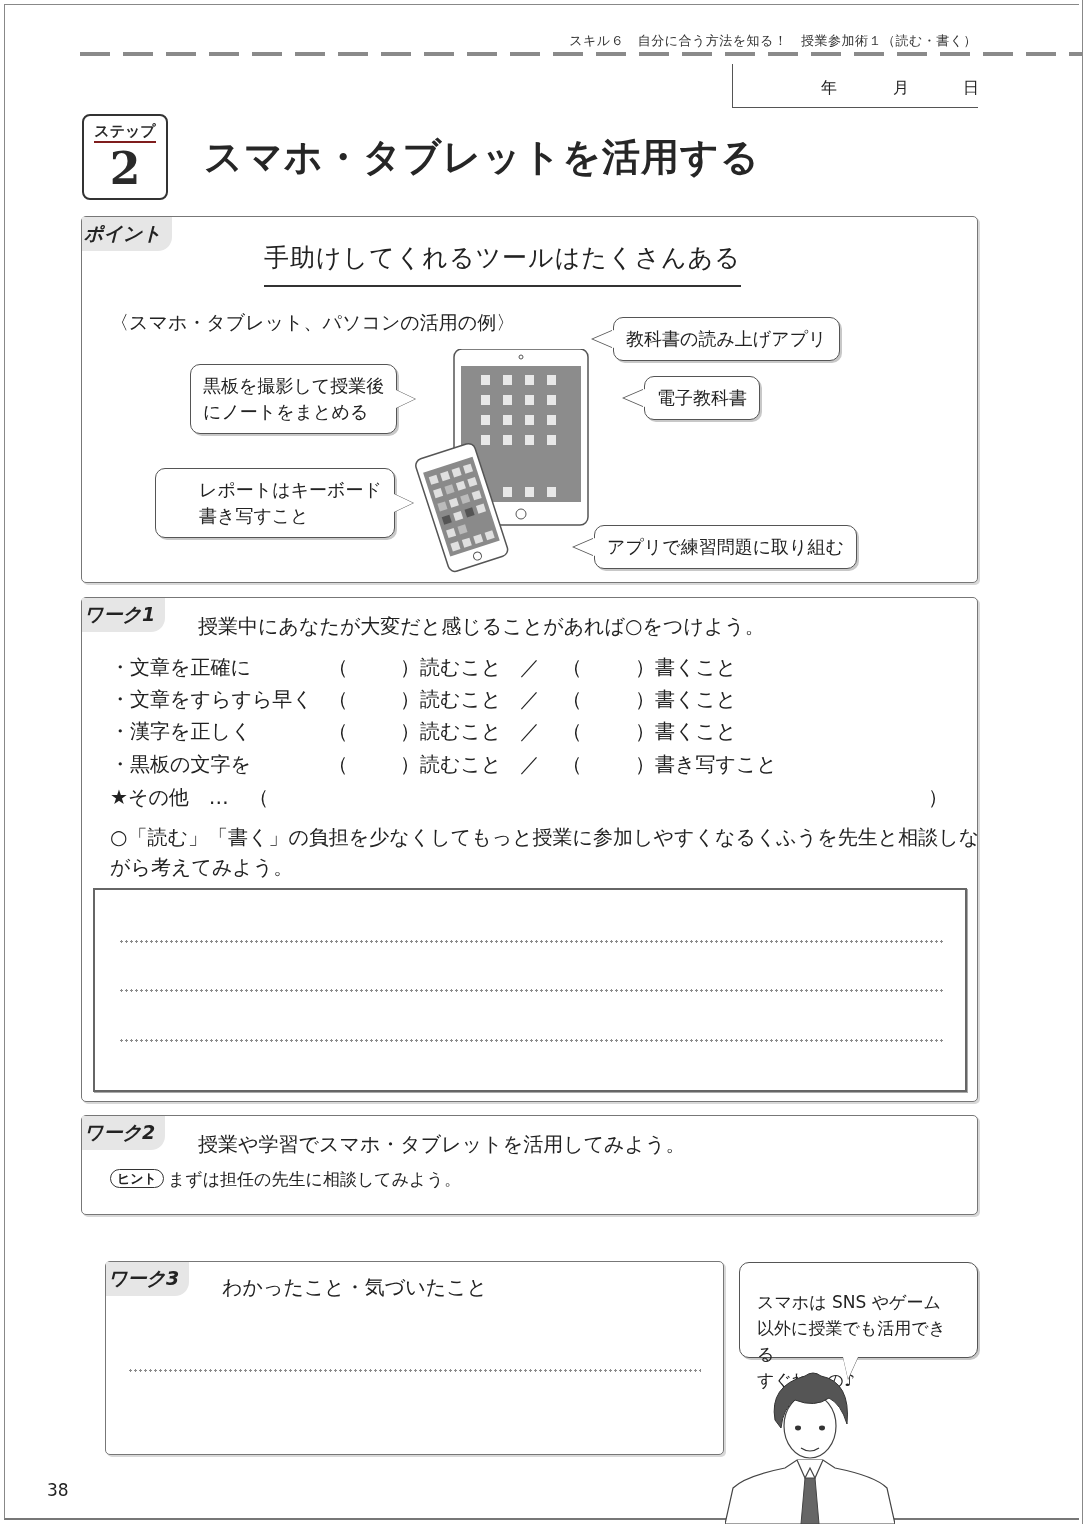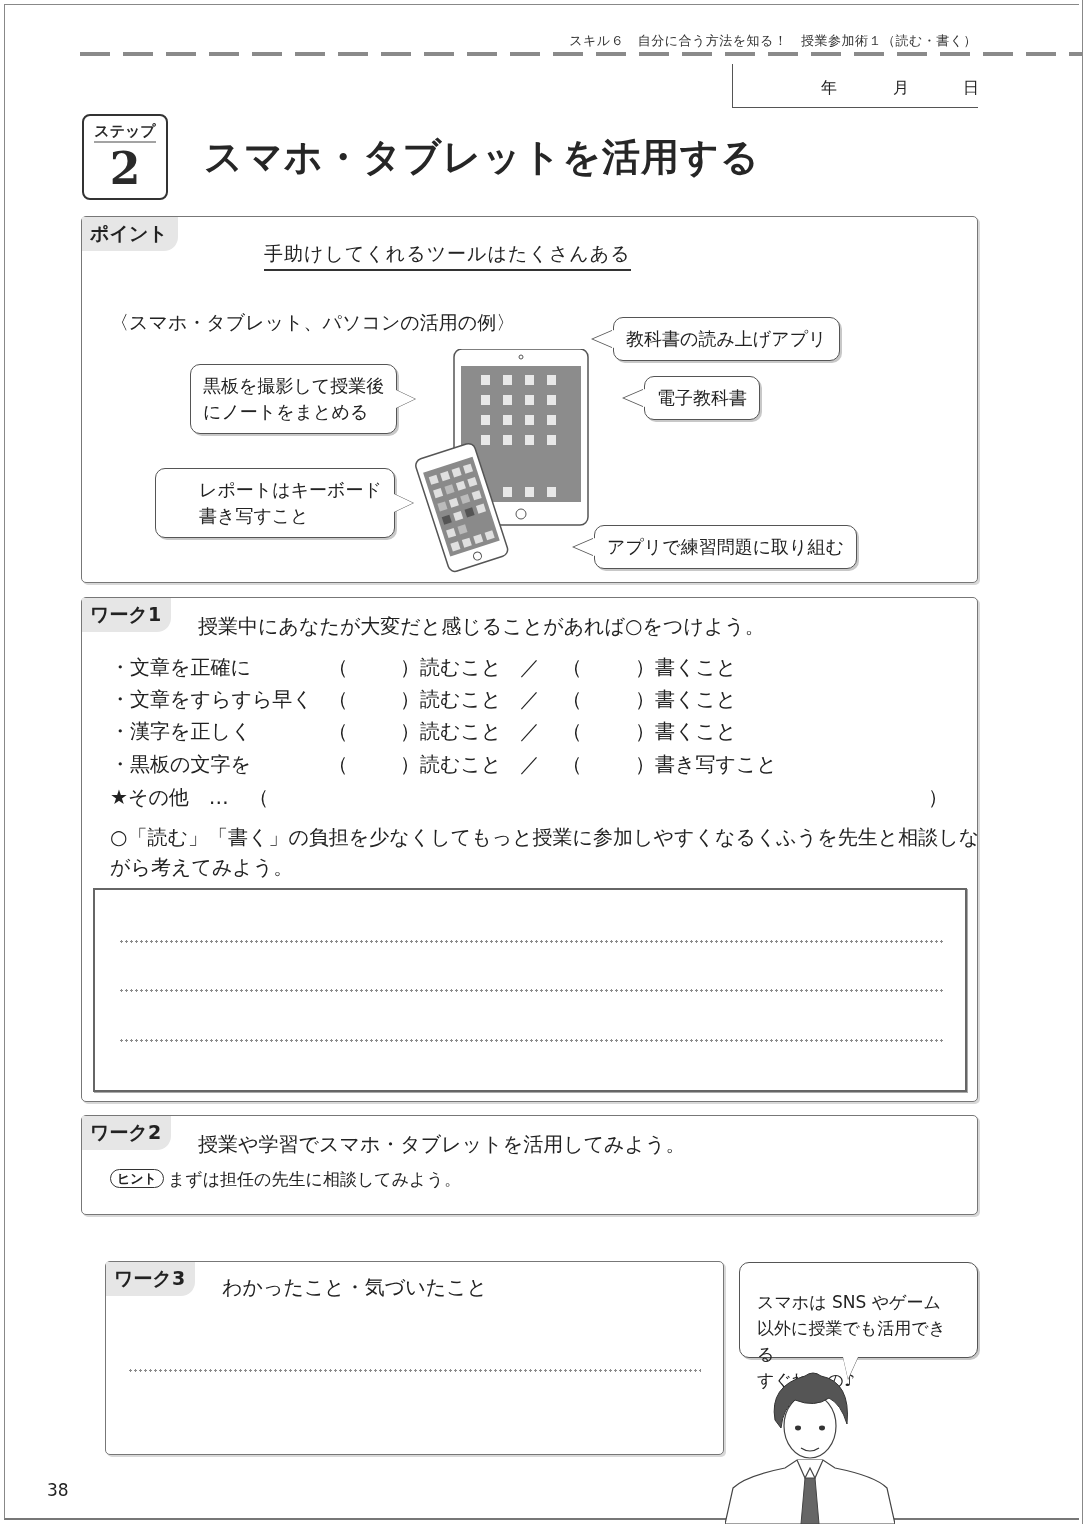--- a/index.html
+++ b/index.html
@@ -9,29 +9,29 @@
   .page-frame { position: absolute; left: 4px; top: 4px; width: 1075px; height: 1516px; border-left: 1px solid #888; border-top: 1px solid #888; border-bottom: 2px solid #777; }
   .page-frame-right { position: absolute; right: 0; top: 0; width: 1px; height: 1524px; background: #888; }
 
   .running-head { position: absolute; right: 106px; top: 32px; font-size: 13px; color: #333; letter-spacing: 0.5px; white-space: nowrap; }
   .dash-rule { position: absolute; left: 80px; top: 52px; width: 1003px; height: 4px;
     background: repeating-linear-gradient(to right, #8a8a8a 0 30px, transparent 30px 43px); }
   .date-box { position: absolute; left: 732px; top: 64px; width: 246px; height: 44px; border-left: 1px solid #555; border-bottom: 1px solid #555; }
   .date-box span { position: absolute; top: 14px; font-size: 16px; color: #222; }
 
   .step-badge { position: absolute; left: 82px; top: 114px; width: 86px; height: 86px; border: 2px solid #333; border-radius: 8px; text-align: center; }
-  .step-badge .lbl { display: block; font-size: 15px; font-weight: bold; margin-top: 5px; border-bottom: 2px solid #a3a3a3; margin-left: 10px; margin-right: 10px; line-height: 20px; }
+  .step-badge .lbl { display: block; font-size: 15px; font-weight: bold; margin-top: 5px; border-bottom: 2px solid #7f1d1d; margin-left: 10px; margin-right: 10px; line-height: 20px; }
   .step-badge .num { display: block; font-family: "DejaVu Serif", serif; font-size: 44px; font-weight: bold; line-height: 52px; }
   .page-title { position: absolute; left: 204px; top: 132px; font-size: 38px; font-weight: bold; color: #262626; letter-spacing: 1px; }
 
   .panel { position: absolute; border: 1.5px solid #777; border-radius: 5px; background: #fff; box-shadow: 2px 2px 0 #d8d8d8; }
-  .tab { position: absolute; left: 0; top: 0; background: #e6e6e6; border-bottom-right-radius: 14px; font-weight: bold; color: #222; padding: 4px 10px 4px 8px; font-size: 19px; }
+  .tab { position: absolute; left: 0; top: 0; background: #e6e6e6; border-bottom-right-radius: 14px; font-weight: bold; color: #222; padding: 4px 10px 4px 2px; font-size: 19px; font-style: italic; }
 
   .point-panel { left: 81px; top: 216px; width: 897px; height: 367px; }
-  .point-heading { position: absolute; left: 182px; top: 24px; font-size: 19px; color: #222; border-bottom: 2px solid #333; padding-bottom: 2px; letter-spacing: 1px; }
+  .point-heading { position: absolute; left: 182px; top: 24px; font-size: 25px; color: #222; border-bottom: 2px solid #333; padding-bottom: 11px; letter-spacing: 1px; }
   .examples-label { position: absolute; left: 28px; top: 93px; font-size: 19px; color: #222; }
 
   .bubble { position: absolute; border: 1.5px solid #555; border-radius: 10px; background: #fff; box-shadow: 2px 2px 0 #c8c8c8; font-size: 18px; color: #222; line-height: 26px; padding: 8px 12px; white-space: nowrap; }
   .tail-right::after, .tail-left::after { content: ""; position: absolute; top: 50%; width: 0; height: 0; border-top: 9px solid transparent; border-bottom: 9px solid transparent; transform: translateY(-50%); }
   .tail-right::after { right: -19px; border-left: 19px solid #fff; filter: drop-shadow(1.5px 0 0 #555); }
   .tail-left::after { left: -21px; border-right: 21px solid #fff; filter: drop-shadow(-1.5px 0 0 #555); }
 
   .devices { position: absolute; left: 330px; top: 132px; width: 180px; height: 230px; }
 
   .work1-panel { left: 81px; top: 597px; width: 897px; height: 505px; }

